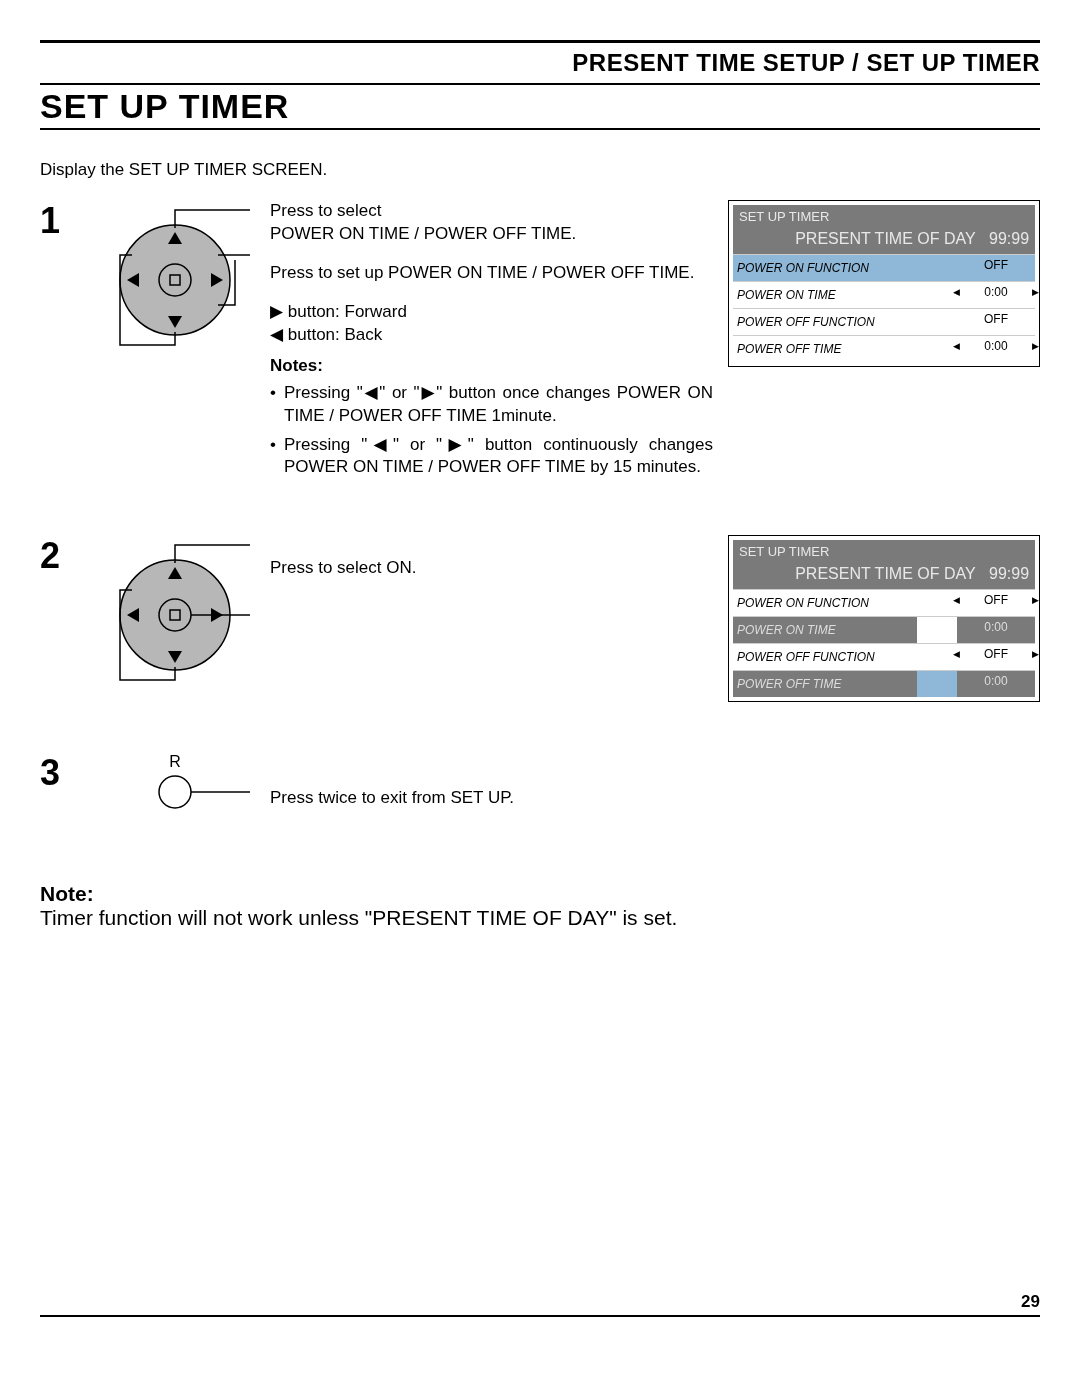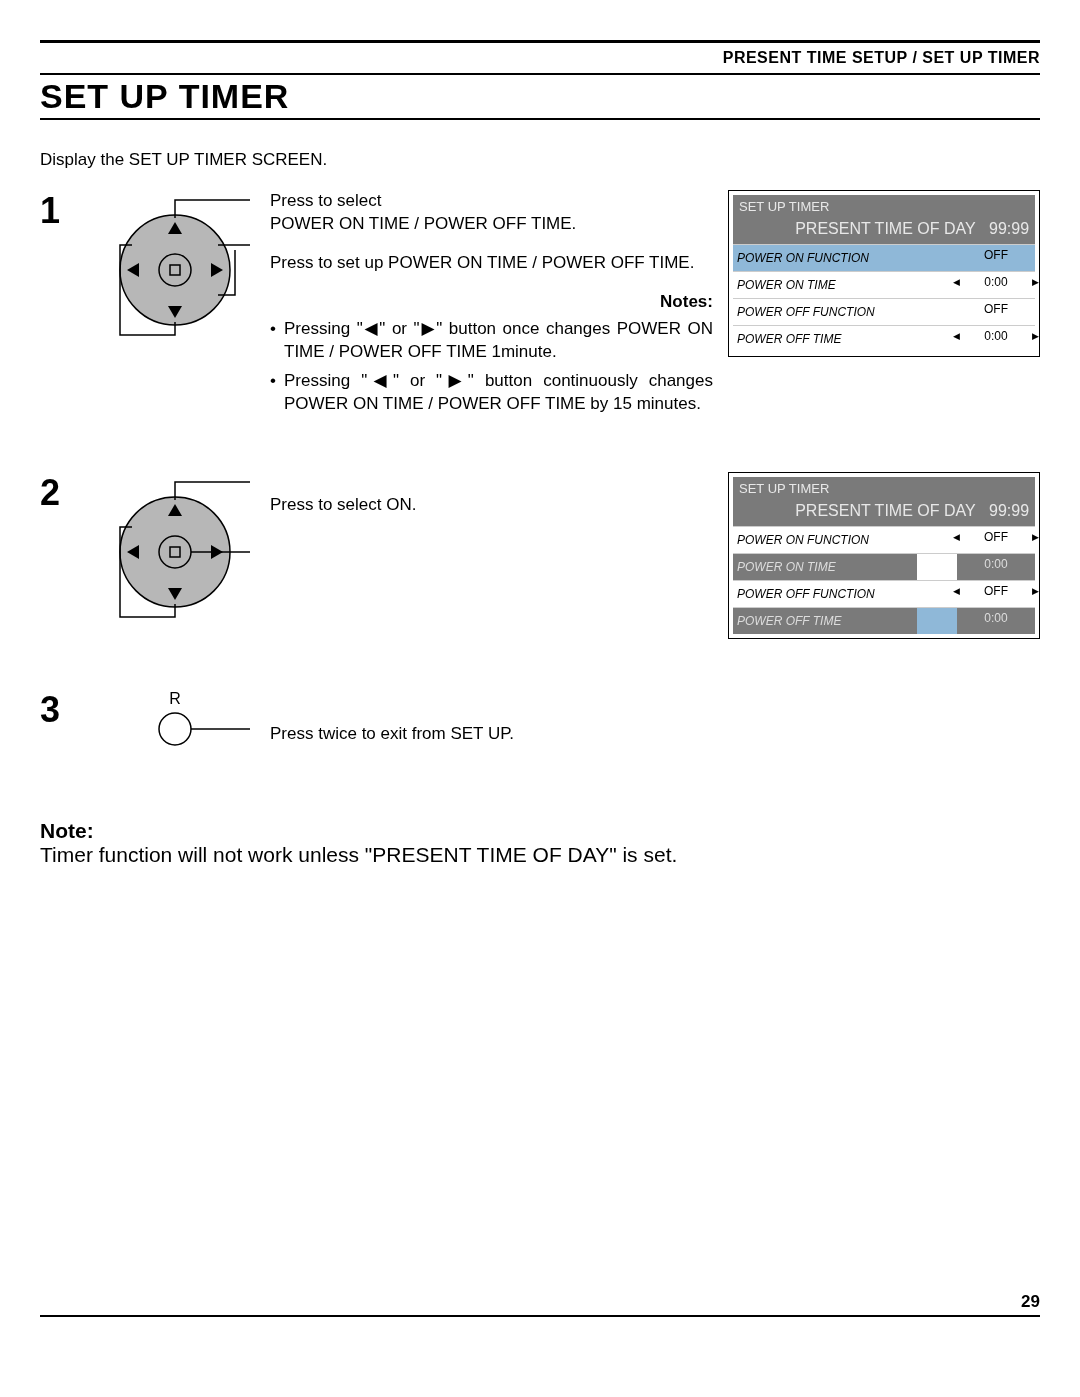--- a/index.html
+++ b/index.html
@@ -15,21 +15,21 @@
     position: relative;
     color: #000;
   }
   .top-rule {
     border-top: 3px solid #000;
     margin: 0 0 2px 0;
   }
   .header-title {
     text-align: right;
     font-weight: bold;
-    font-size: 16px;
+    font-size: 24px;
     letter-spacing: 0.5px;
     padding: 4px 0 6px 0;
   }
   .section-title {
     font-weight: bold;
     font-size: 34px;
     letter-spacing: 1px;
     padding: 0 0 2px 0;
   }
   .underline-rule {
@@ -61,21 +61,21 @@
     position: relative;
   }
   .desc-col {
     flex: 1;
     font-size: 17px;
     line-height: 1.35;
     padding-left: 10px;
     padding-right: 15px;
   }
   .desc-col p { margin: 0 0 16px 0; }
-  .notes-label { font-weight: bold; margin: 8px 0 4px 0; text-align: right;}
+  .notes-label { font-weight: bold; margin: 8px 0 4px 0;}
   .notes-list {
     margin: 0;
     padding-left: 0;
     list-style: none;
     text-align: justify;
   }
   .notes-list li { position: relative; padding-left: 14px; margin-bottom: 6px;}
   .notes-list li::before { content: "•"; position: absolute; left: 0; top: 0;}
 
   
@@ -181,20 +181,24 @@
           <path d="M 32 55 L 20 55 L 20 145 L 75 145 L 75 132" fill="none" stroke="#000" stroke-width="1.5"></path>
           <path d="M 118 105 L 135 105 L 135 60" fill="none" stroke="#000" stroke-width="1.5"></path>
         </svg>
       </div>
       <div class="desc-col">
         <p>
           <span>Press to select</span><br>
           <span>POWER ON TIME / POWER OFF TIME.</span>
         </p>
         <p>Press to set up POWER ON TIME / POWER OFF TIME.</p>
+        <p style="margin-bottom:4px;">
+          <span>▶ button: Forward</span><br>
+          <span>◀ button: Back</span>
+        </p>
         <div class="notes-label">Notes:</div>
         <ul class="notes-list">
           <li>Pressing "◀" or "▶" button once changes POWER ON TIME / POWER OFF TIME 1minute.</li>
           <li>Pressing "◀" or "▶" button continuously changes POWER ON TIME / POWER OFF TIME by 15 minutes.</li>
         </ul>
       </div>
 
       <div class="osd" style="align-self:flex-start;">
         <div class="osd-inner">
           <div class="osd-header">SET UP TIMER</div>

